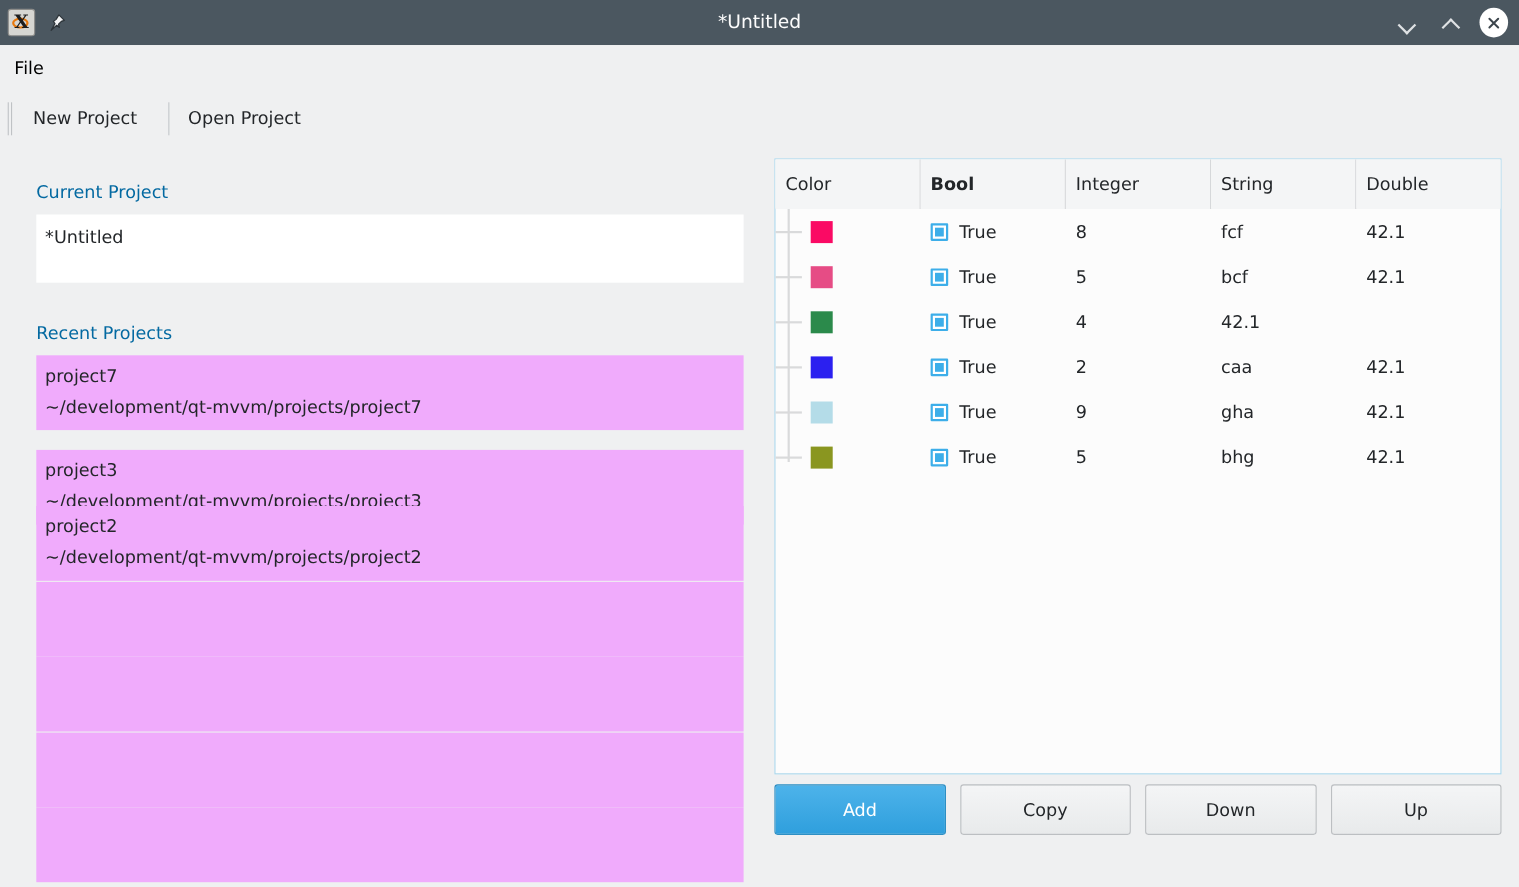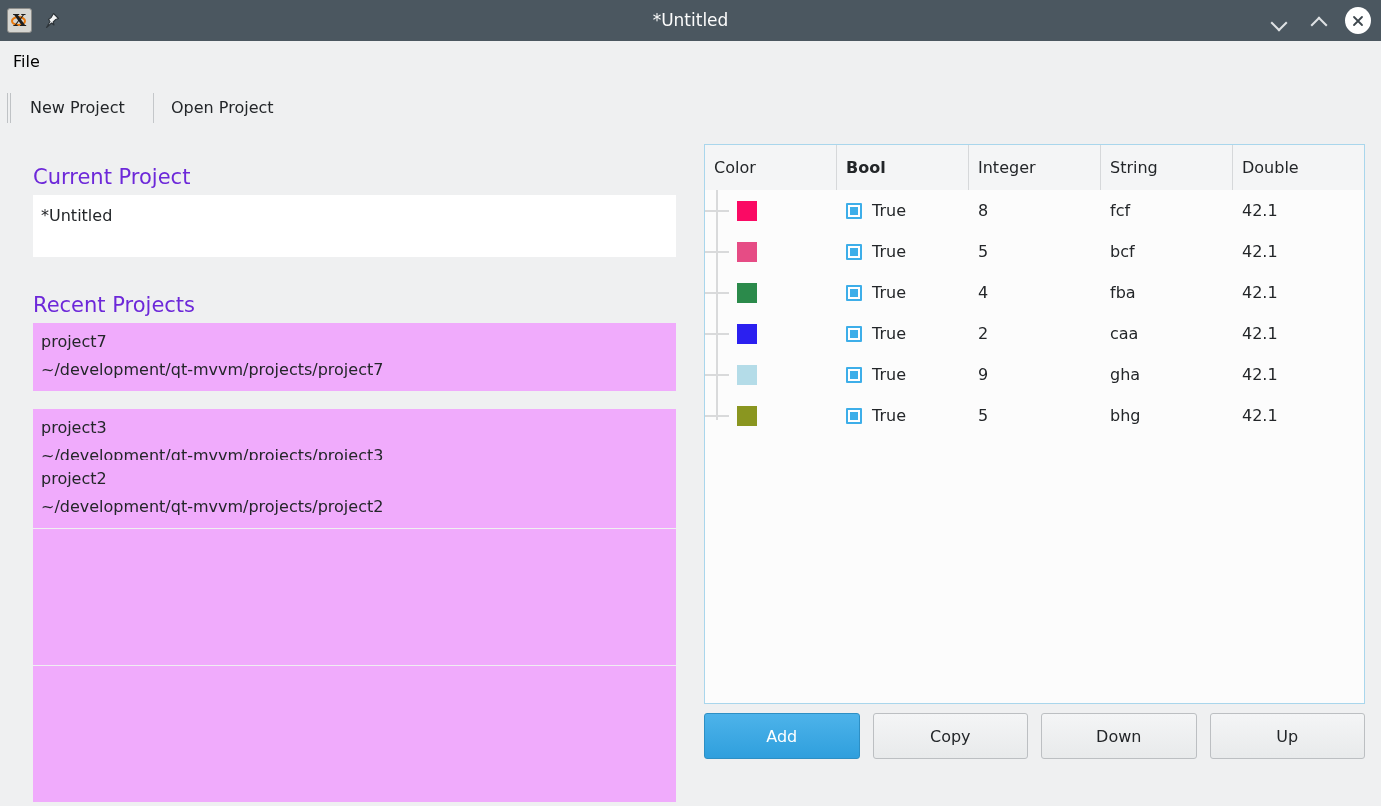--- a/index.html
+++ b/index.html
@@ -88,21 +88,21 @@
     position: absolute; top: 7px; height: 32px; line-height: 32px;
     font-size: 16px; color: #232629; cursor: pointer; white-space: nowrap;
   }
   #tb-new { left: 30px; }
   #tb-sep { position: absolute; left: 153px; top: 8px; width: 1px; height: 30px; background: #c4c7ca; }
   #tb-open { left: 171px; }
 
   
   #left-panel { position: absolute; left: 0; top: 131px; width: 690px; height: 675px; }
   .section-label {
-    position: absolute; left: 33px; font-size: 21px; color: #6d28d9;
+    position: absolute; left: 33px; font-size: 16px; color: #0369a1;
   }
   #lbl-current { top: 34px; }
   #lbl-recent { top: 162px; }
 
   #current-project-box {
     position: absolute; left: 33px; top: 64px; width: 643px; height: 62px;
     background: #ffffff;
   }
   #current-project-value {
     position: absolute; left: 8px; top: 11px; font-size: 16px; color: #232629;
@@ -323,21 +323,20 @@
         <div class="trow" style="top: 82px;">
           <div class="branch"></div>
           <div class="cell c0">
             <div class="swatch" style="background: rgb(43, 138, 75);"></div>
           </div>
           <div class="cell c1">
             <div class="checkbox"></div>
             <span>True</span>
           </div>
           <div class="cell c2">4</div>
-          <div class="cell c3">fba</div>
           <div class="cell c4">42.1</div>
         </div>
         <div class="trow" style="top: 123px;">
           <div class="branch"></div>
           <div class="cell c0">
             <div class="swatch" style="background: rgb(43, 32, 240);"></div>
           </div>
           <div class="cell c1">
             <div class="checkbox"></div>
             <span>True</span>

